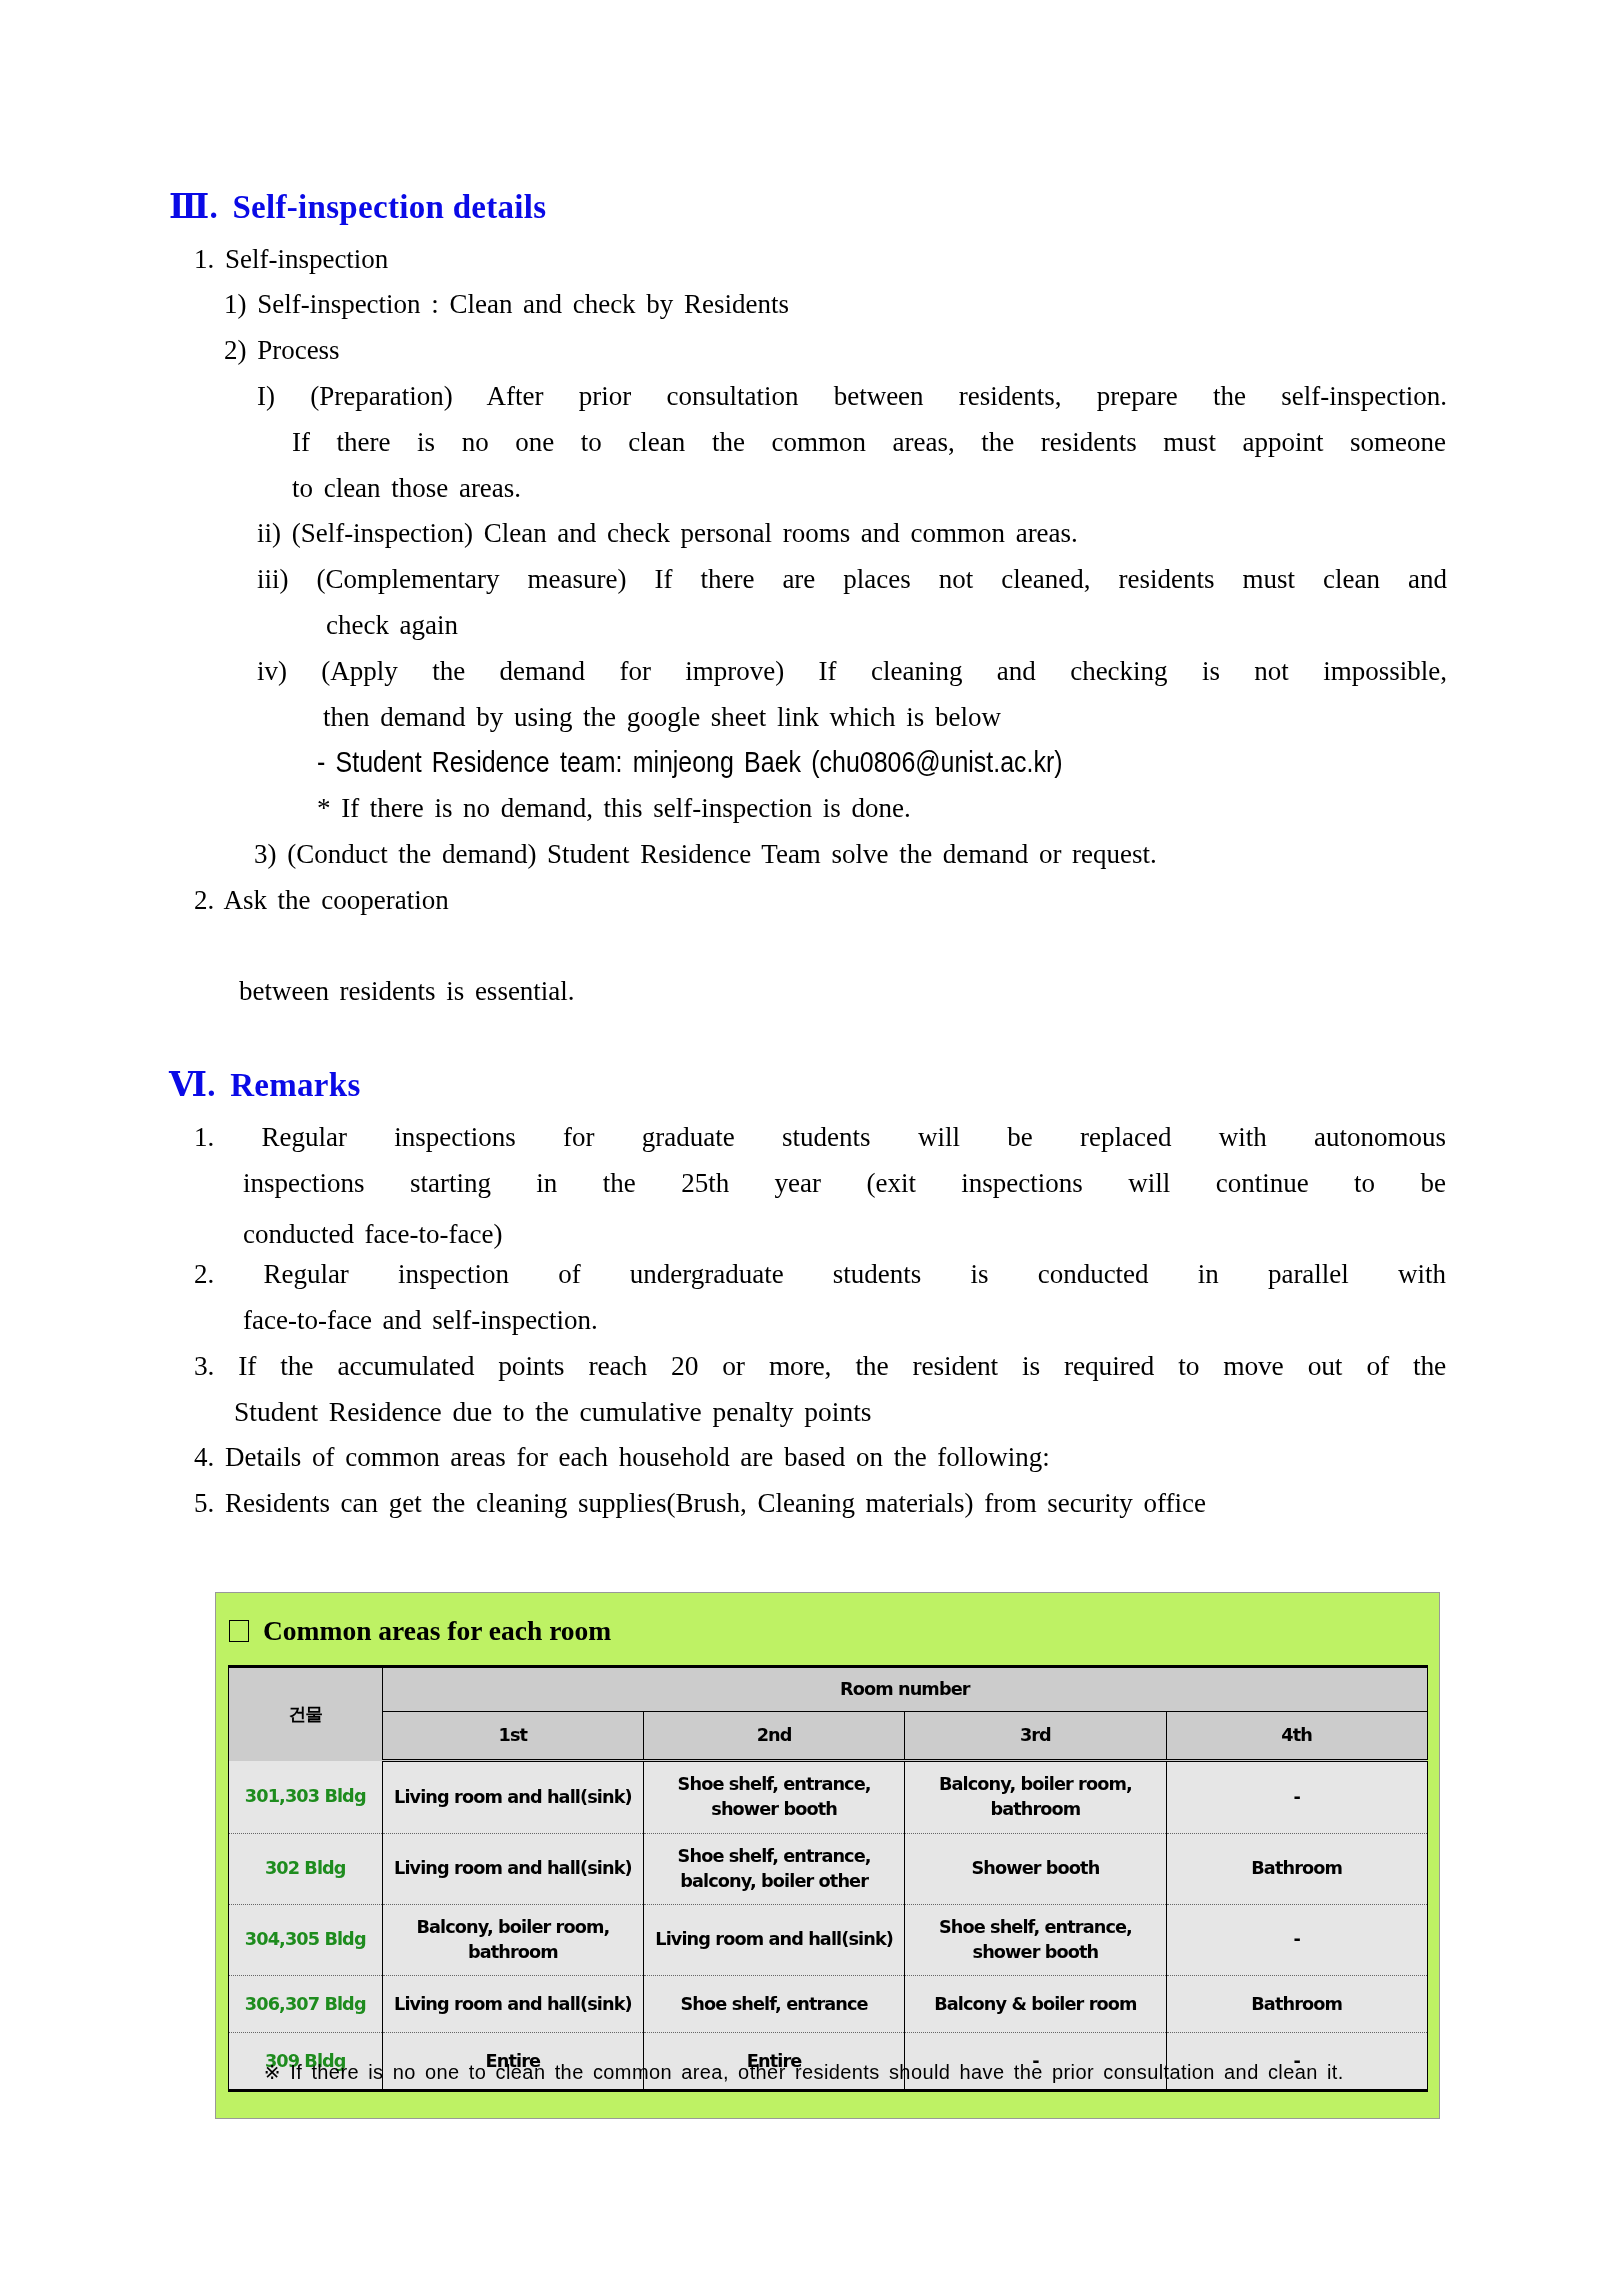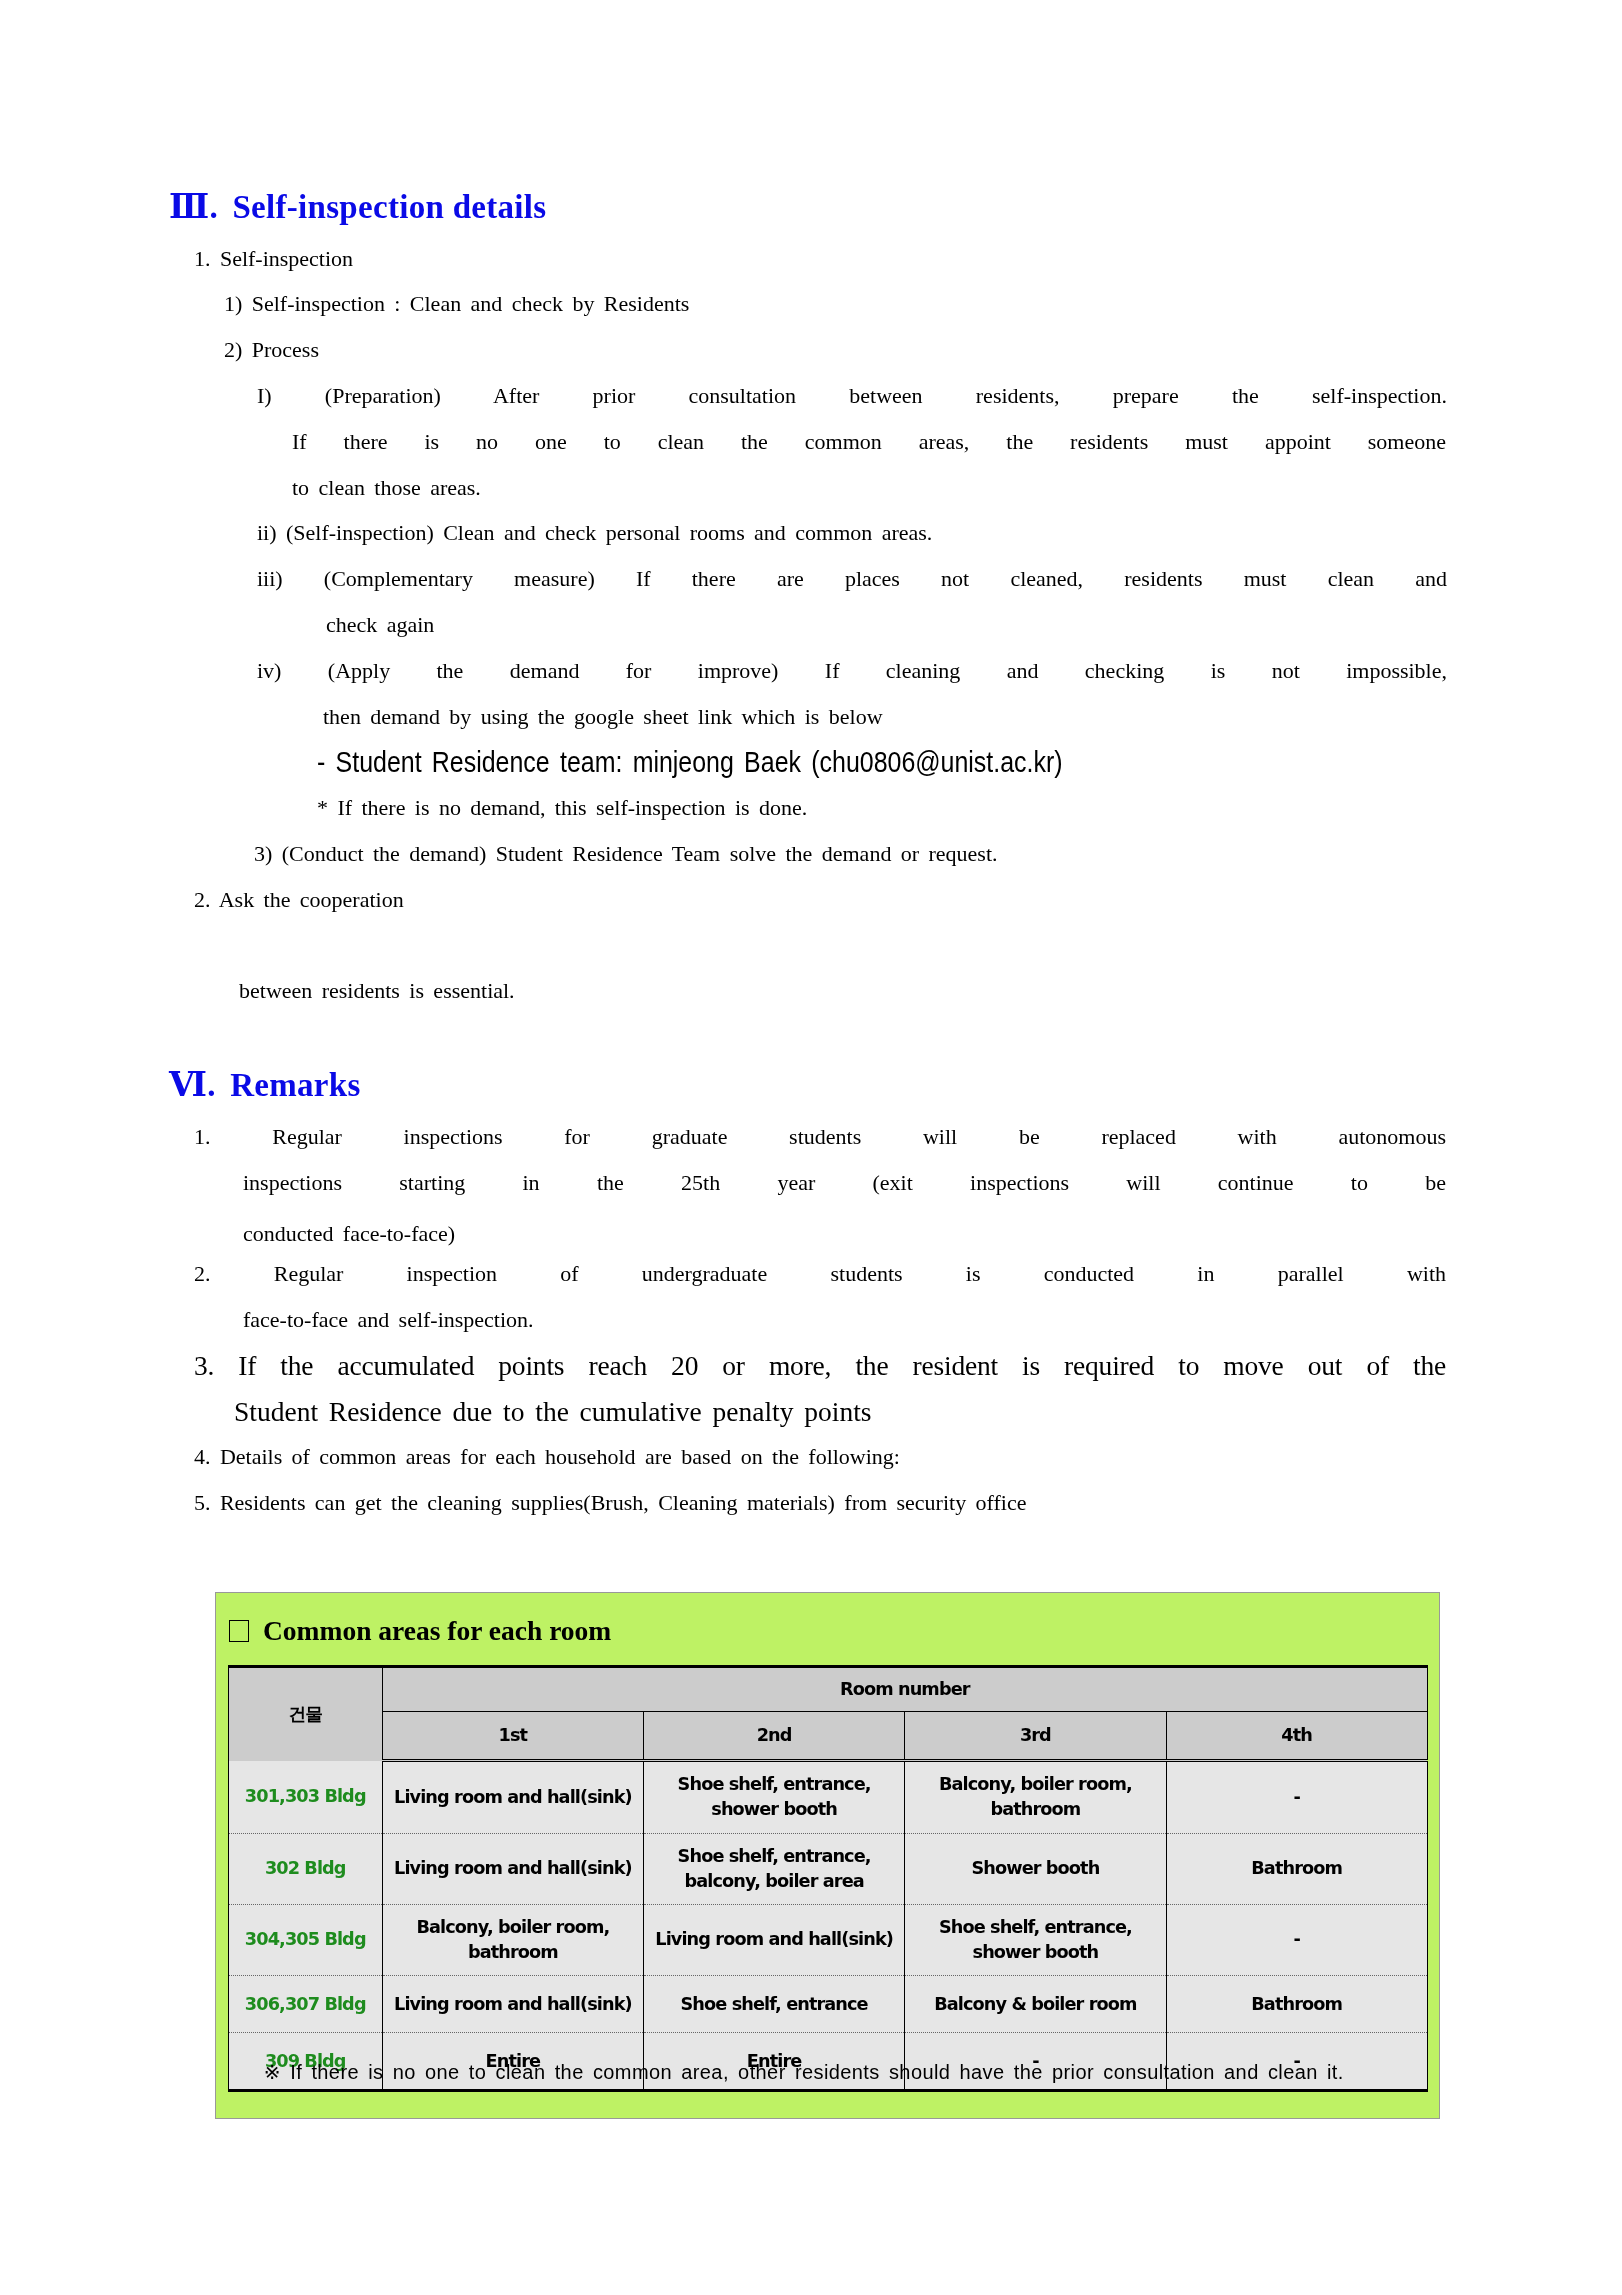--- a/index.html
+++ b/index.html
@@ -12,21 +12,21 @@
 
     .heading {
       position: absolute; left: 169px;
       font-family: "Liberation Serif", "DejaVu Serif", serif;
       font-weight: bold; font-size: 33px; color: #0a0ae6; letter-spacing: 0.3px;
       white-space: nowrap;
     }
     .heading .num { margin-right: 14.4px; }
 
     .line {
-      position: absolute; font-size: 22px; line-height: 46px; white-space: nowrap;
+      position: absolute; font-size: 27px; line-height: 46px; white-space: nowrap;
       word-spacing: 3.9px;
     }
     .justify { text-align: justify; text-align-last: justify; white-space: normal; }
     .sans-cond {
       font-family: "Liberation Sans Narrow", "Liberation Sans", "DejaVu Sans", sans-serif;
       transform: scaleX(0.86); transform-origin: left center;
       font-size: 29px;
     }
 
     
@@ -142,21 +142,21 @@
         <tr class="h2">
           <td class="bldg">301,303 Bldg</td>
           <td>Living room and hall(sink)</td>
           <td>Shoe shelf, entrance, shower booth</td>
           <td>Balcony, boiler room, bathroom</td>
           <td>-</td>
         </tr>
         <tr class="h2">
           <td class="bldg">302 Bldg</td>
           <td>Living room and hall(sink)</td>
-          <td>Shoe shelf, entrance, balcony, boiler area</td>
+          <td>Shoe shelf, entrance, balcony, boiler other</td>
           <td>Shower booth</td>
           <td>Bathroom</td>
         </tr>
         <tr class="h2">
           <td class="bldg">304,305 Bldg</td>
           <td>Balcony, boiler room, bathroom</td>
           <td>Living room and hall(sink)</td>
           <td>Shoe shelf, entrance, shower booth</td>
           <td>-</td>
         </tr>

